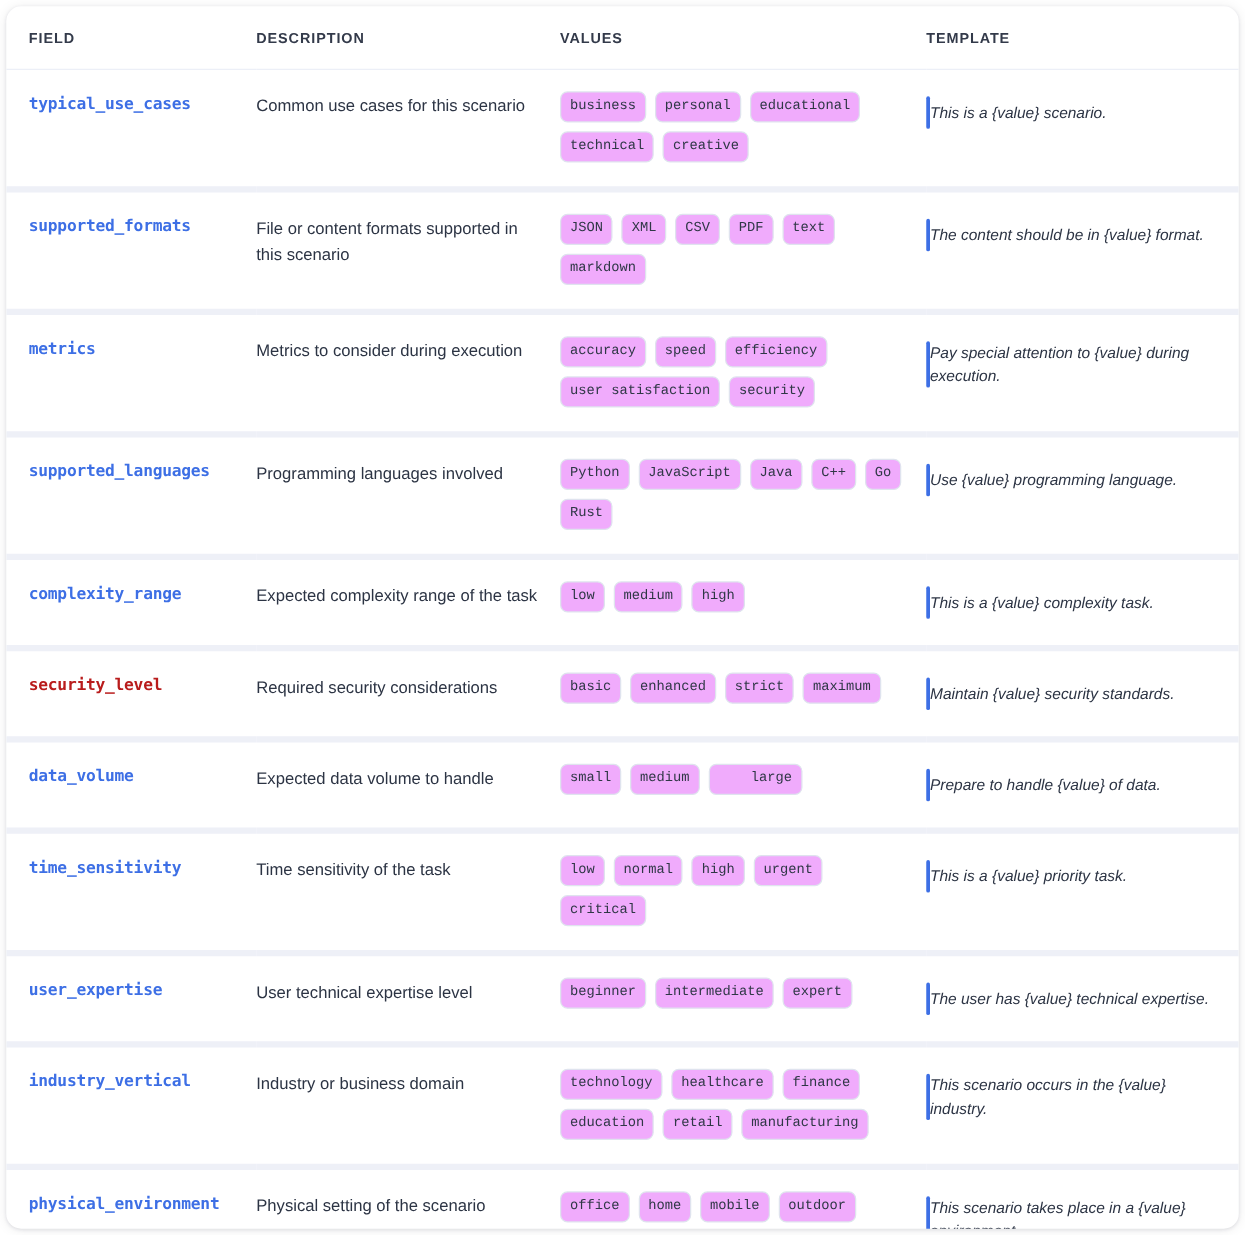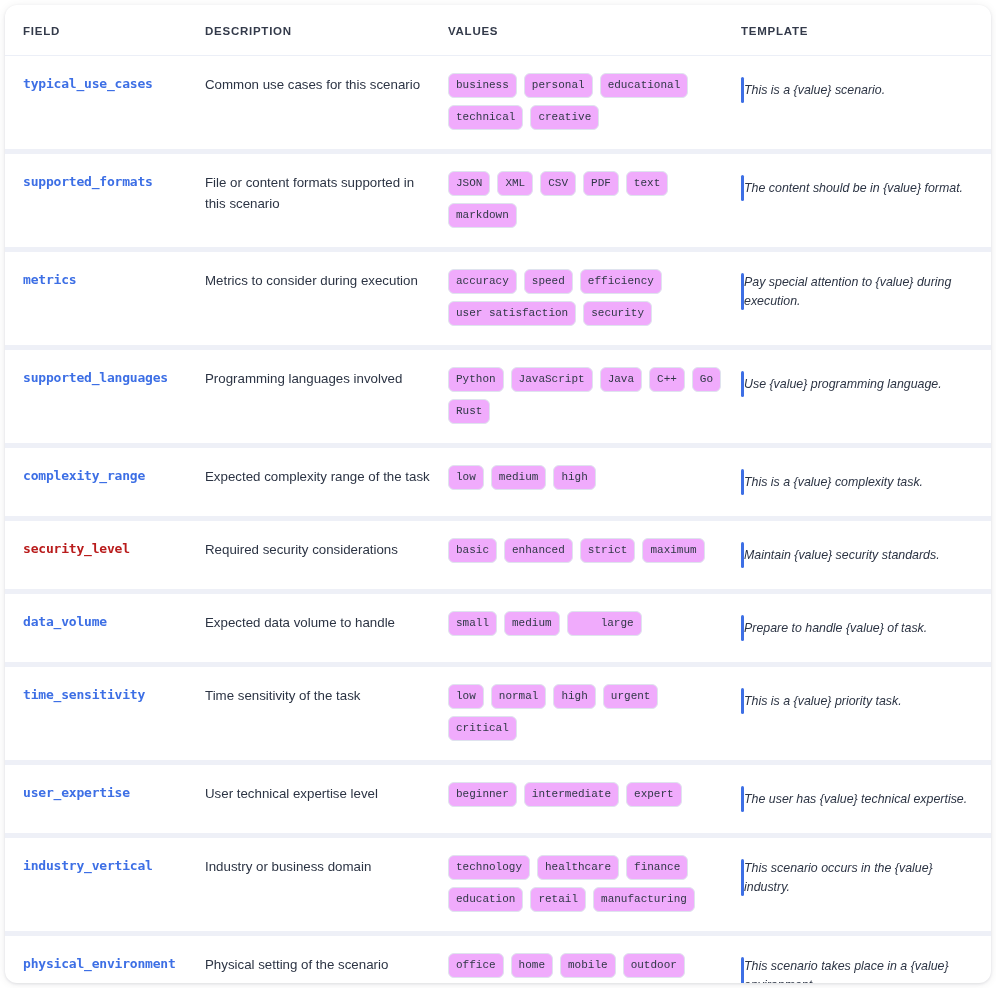--- a/index.html
+++ b/index.html
@@ -260,21 +260,21 @@
             <td class="values-cell">
               <div class="chips">
                 <span class="chip" style="border-color: rgb(223, 227, 238);">small</span>
                 <span class="chip" style="border-color: rgb(223, 227, 238);">medium</span>
                 <span class="chip" style="border-color: rgb(223, 227, 238); padding-left: 33px;">large</span>
               </div>
             </td>
             <td class="template-cell">
               <div class="template-wrap">
                 <div class="accent-bar" style="background: rgb(61, 111, 229);"></div>
-                <div class="template-text">Prepare to handle {value} of task.</div>
+                <div class="template-text">Prepare to handle {value} of data.</div>
               </div>
             </td>
           </tr>
           <tr style="border-bottom-color: rgb(238, 240, 247);">
             <td class="field-cell" style="color: rgb(61, 111, 229);">time_sensitivity</td>
             <td class="desc-cell">Time sensitivity of the task</td>
             <td class="values-cell">
               <div class="chips">
                 <span class="chip" style="border-color: rgb(223, 227, 238);">low</span>
                 <span class="chip" style="border-color: rgb(223, 227, 238);">normal</span>

